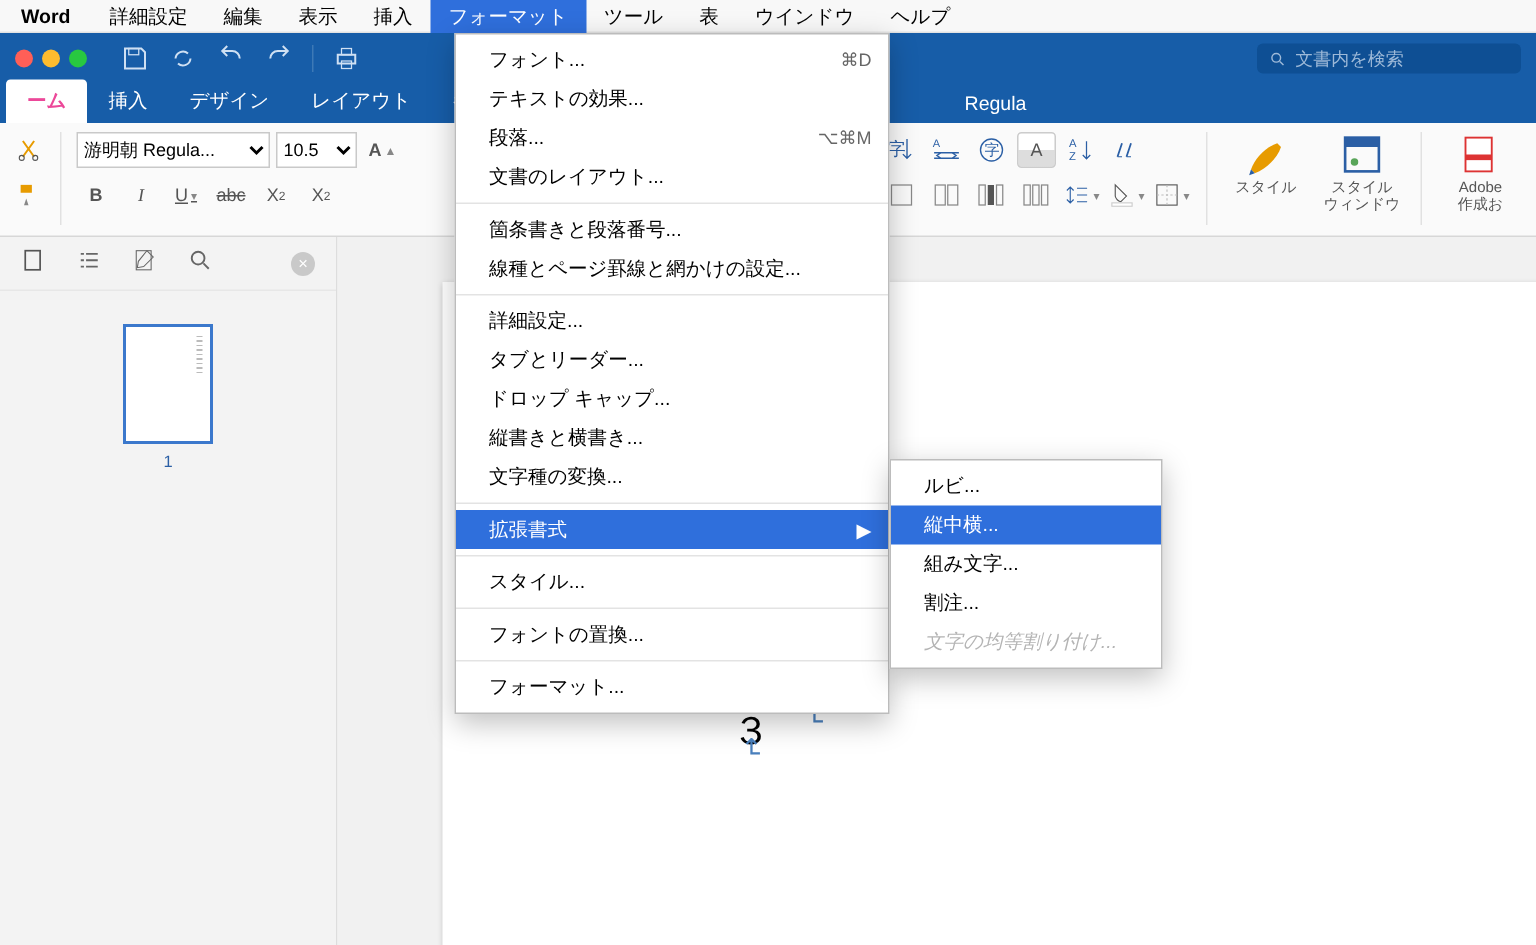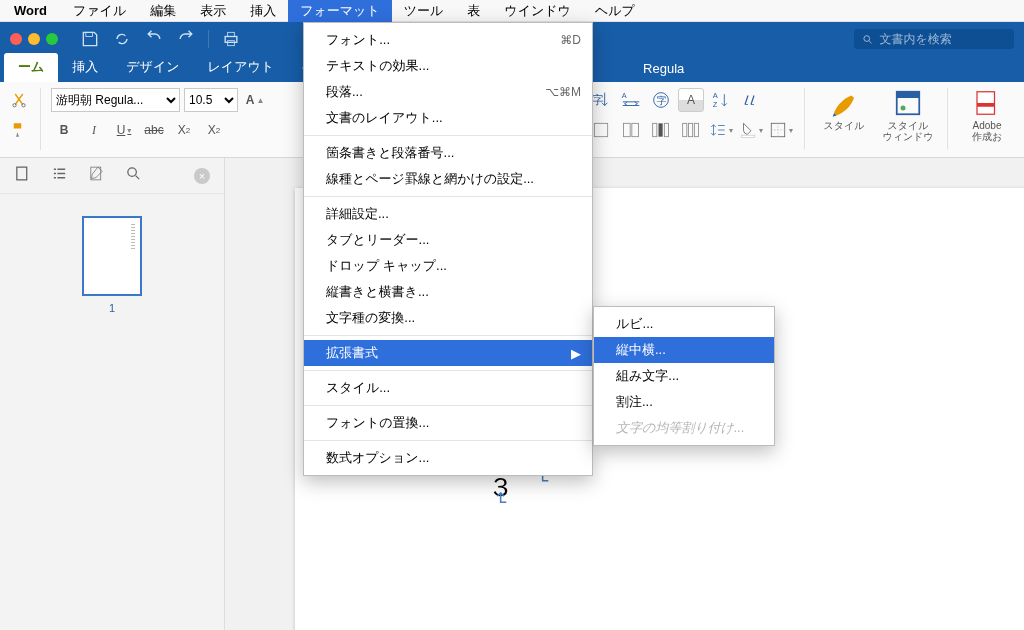--- a/index.html
+++ b/index.html
@@ -11,28 +11,28 @@
   .mac-menubar .mitem { padding: 0 12px; height: 22px; display:flex; align-items:center; }
   .mac-menubar .mitem.active { background: #2f6fdc; color: #fff; }
 
   
   .qat { height: 34px; background: #175da8; display:flex; align-items:center; padding: 0 10px; gap: 12px; color: #cfe0f3; }
   .traffic { display:flex; gap:6px; margin-right:10px; }
   .dot { width:12px; height:12px; border-radius:50%; }
   .red { background:#ff5f57;} .yellow{background:#febc2e;} .green{background:#28c840;}
   .qat .qicon { width:20px; height:20px; display:flex; align-items:center; justify-content:center; fill:#cfe0f3; color:#cfe0f3;}
   .qat .sep { width:1px; height:18px; background:#3d79b6; }
-  .search { margin-left:auto; display:flex; align-items:center; background:#0e4f94; border-radius:4px; padding:3px 8px; gap:6px; width:160px;}
+  .search { margin-left:auto; display:flex; align-items:center; background:#0e4f94; border-radius:4px; padding:3px 8px; gap:6px; width:176px;}
   .search input { background:transparent; border:0; outline:0; color:#cfe0f3; font-size:12px; width:100%; }
   .search input::placeholder { color:#9db9d8; }
 
   
   .ribbon-tabs { height: 26px; background:#175da8; display:flex; align-items:flex-end; padding-left:4px; color:#fff; font-size:13px; gap:0; }
   .ribbon-tabs .tab { padding: 5px 14px 6px; cursor:default; }
-  .ribbon-tabs .tab.active { background:#fff; color:#4d7c0f; border-radius:3px 3px 0 0; font-weight:600; }
+  .ribbon-tabs .tab.active { background:#fff; color:#ec4899; border-radius:3px 3px 0 0; font-weight:600; }
   .ribbon-tabs .tab.acro { margin-left:300px; }
 
   
   .ribbon { height: 76px; background:#fafafa; border-bottom:1px solid #d7d7d7; display:flex; align-items:flex-start; padding:6px 8px; gap:6px; font-size:12px; color:#555; position:relative;}
   .ribbon .col { display:flex; flex-direction:column; gap:6px; }
   .ribbon .row { display:flex; align-items:center; gap:4px; }
   select.font, select.size { height:24px; border:1px solid #c9c9c9; background:#fff; font-size:12px;}
   select.font { width:129px; } select.size{ width:54px;}
   .btn { width:26px; height:24px; border:1px solid transparent; display:flex; align-items:center; justify-content:center; border-radius:3px; }
   .ribbon .big { width:58px; display:flex; flex-direction:column; align-items:center; gap:2px; }
@@ -68,21 +68,21 @@
   #sub-menu { top:306px; left:593px; width:182px; }
 
   .paste-icon { width:22px; }
   .corner { position:absolute; top:18px; right:662px; width:22px; height:22px; border-right:2px solid #333; border-bottom:2px solid #333;}
 </style>
 </head>
 <body>
 
 <div class="mac-menubar">
   <span class="app">Word</span>
-  <span class="mitem">ファイル</span>
+  <span class="mitem">詳細設定</span>
   <span class="mitem">編集</span>
   <span class="mitem">表示</span>
   <span class="mitem">挿入</span>
   <span class="mitem active">フォーマット</span>
   <span class="mitem">ツール</span>
   <span class="mitem">表</span>
   <span class="mitem">ウインドウ</span>
   <span class="mitem">ヘルプ</span>
 </div>
 
@@ -367,21 +367,21 @@
     <hr>
     <div class="mi">
       <span>スタイル...</span>
     </div>
     <hr>
     <div class="mi">
       <span>フォントの置換...</span>
     </div>
     <hr>
     <div class="mi">
-      <span>数式オプション...</span>
+      <span>フォーマット...</span>
     </div>
   </div>
 <div id="sub-menu" class="menu">
     <div class="mi">ルビ...</div>
     <div class="mi highlight">縦中横...</div>
     <div class="mi">組み文字...</div>
     <div class="mi">割注...</div>
     <div class="mi disabled">文字の均等割り付け...</div>
   </div>
 

